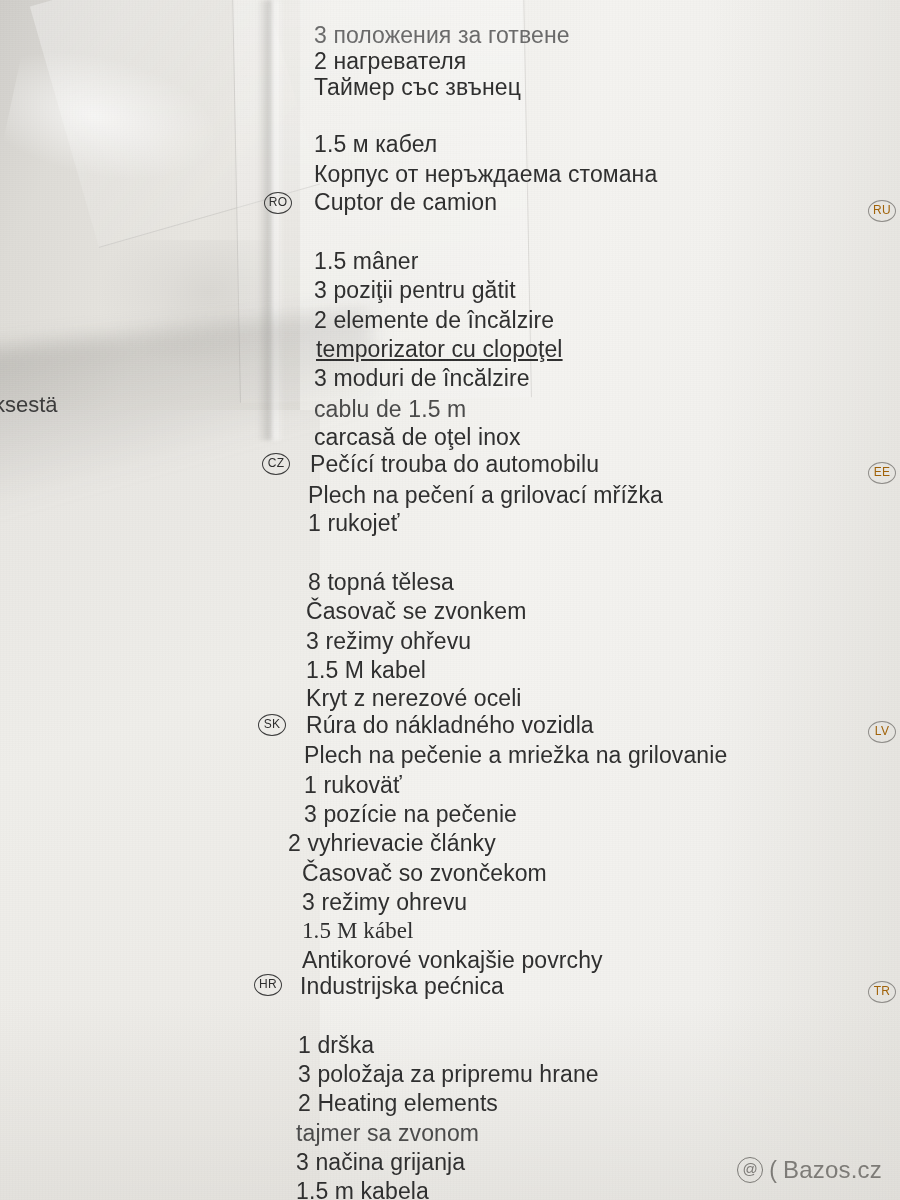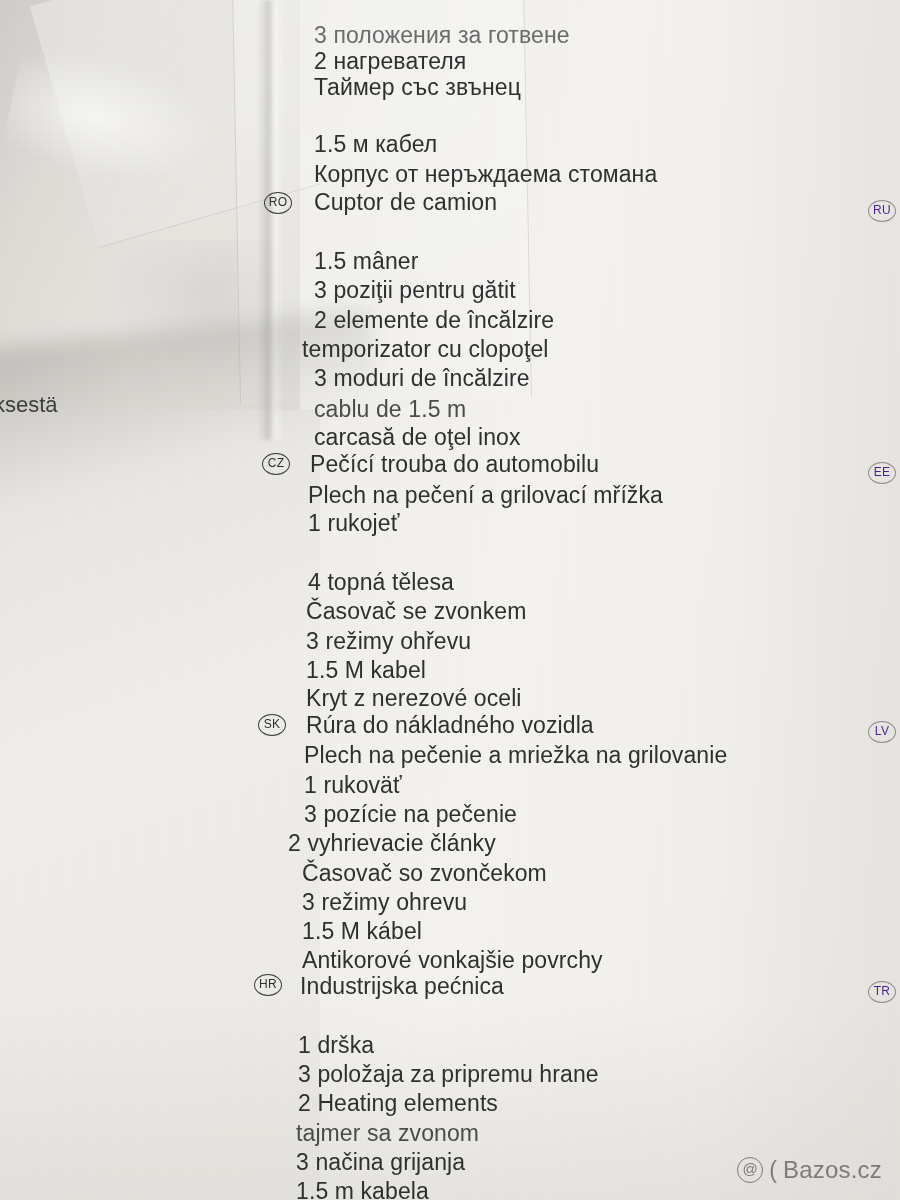--- a/index.html
+++ b/index.html
@@ -132,21 +132,21 @@
     width: 26px; height: 20px;
     border: 1.4px solid #3a3a3a;
     border-radius: 50%;
     font-family: "Liberation Sans", sans-serif;
     font-size: 12px;
     line-height: 19px;
     text-align: center;
     color: #2d2d2d;
     letter-spacing: 0.3px;
   }
-  .badge.right { border-color: #8f8d89; color: #4c1d95; }
+  .badge.right { border-color: #8f8d89; color: #a16207; }
 
   
   .stray {
     position: absolute;
     font-family: "Liberation Sans", sans-serif;
     font-size: 22px;
     color: #3c3c3c;
     white-space: nowrap;
   }
 
@@ -200,42 +200,42 @@
       <div class="line fade" style="left: 314px; top: -2px;">3 положения за готвене</div>
       <div class="line" style="left: 314px; top: 24px;">2 нагревателя</div>
       <div class="line" style="left: 314px; top: 50px;">Таймер със звънец</div>
       <div class="line" style="left: 314px; top: 107px;">1.5 м кабел</div>
       <div class="line" style="left: 314px; top: 137px;">Корпус от неръждаема стомана</div>
       <div class="badge" style="left: 264px; top: 168px;">RO</div>
       <div class="line" style="left: 314px; top: 165px;">Cuptor de camion</div>
       <div class="line" style="left: 314px; top: 224px;">1.5 mâner</div>
       <div class="line" style="left: 314px; top: 253px;">3 poziţii pentru gătit</div>
       <div class="line" style="left: 314px; top: 283px; text-align: center;">2 elemente de încălzire</div>
-      <div class="line" style="left: 302px; top: 312px;">temporizator cu clopoţel</div>
+      <div class="line" style="left: 316px; top: 312px; text-decoration: underline;">temporizator cu clopoţel</div>
       <div class="line" style="left: 314px; top: 341px;">3 moduri de încălzire</div>
       <div class="line soft" style="left: 314px; top: 372px;">cablu de 1.5 m</div>
       <div class="line" style="left: 314px; top: 400px;">carcasă de oţel inox</div>
       <div class="badge" style="left: 262px; top: 429px;">CZ</div>
       <div class="line" style="left: 310px; top: 427px;">Pečící trouba do automobilu</div>
       <div class="line" style="left: 308px; top: 458px;">Plech na pečení a grilovací mřížka</div>
       <div class="line" style="left: 308px; top: 486px;">1 rukojeť</div>
-      <div class="line" style="left: 308px; top: 545px;">4 topná tělesa</div>
+      <div class="line" style="left: 308px; top: 545px;">8 topná tělesa</div>
       <div class="line" style="left: 306px; top: 574px;">Časovač se zvonkem</div>
       <div class="line" style="left: 306px; top: 604px;">3 režimy ohřevu</div>
       <div class="line" style="left: 306px; top: 633px;">1.5 M kabel</div>
       <div class="line" style="left: 306px; top: 661px;">Kryt z nerezové oceli</div>
       <div class="badge" style="left: 258px; top: 690px;">SK</div>
       <div class="line" style="left: 306px; top: 688px;">Rúra do nákladného vozidla</div>
       <div class="line" style="left: 304px; top: 718px;">Plech na pečenie a mriežka na grilovanie</div>
       <div class="line" style="left: 304px; top: 748px;">1 rukoväť</div>
       <div class="line" style="left: 304px; top: 777px;">3 pozície na pečenie</div>
       <div class="line" style="left: 288px; top: 806px; text-align: right;">2 vyhrievacie články</div>
       <div class="line" style="left: 302px; top: 836px;">Časovač so zvončekom</div>
       <div class="line" style="left: 302px; top: 865px;">3 režimy ohrevu</div>
-      <div class="line" style="left: 302px; top: 894px;">1.5 M kábel</div>
+      <div class="line" style="left: 302px; top: 894px; font-family: Liberation Serif, serif;">1.5 M kábel</div>
       <div class="line" style="left: 302px; top: 923px;">Antikorové vonkajšie povrchy</div>
       <div class="badge" style="left: 254px; top: 950px;">HR</div>
       <div class="line" style="left: 300px; top: 949px;">Industrijska pećnica</div>
       <div class="line" style="left: 298px; top: 1008px;">1 drška</div>
       <div class="line" style="left: 298px; top: 1037px;">3 položaja za pripremu hrane</div>
       <div class="line" style="left: 298px; top: 1066px;">2 Heating elements</div>
       <div class="line soft" style="left: 296px; top: 1096px;">tajmer sa zvonom</div>
       <div class="line" style="left: 296px; top: 1125px;">3 načina grijanja</div>
       <div class="line" style="left: 296px; top: 1154px;">1.5 m kabela</div>
       <div class="line fade" style="left: 294px; top: 1182px;">kućište od nehrđajućeg čelika</div>

